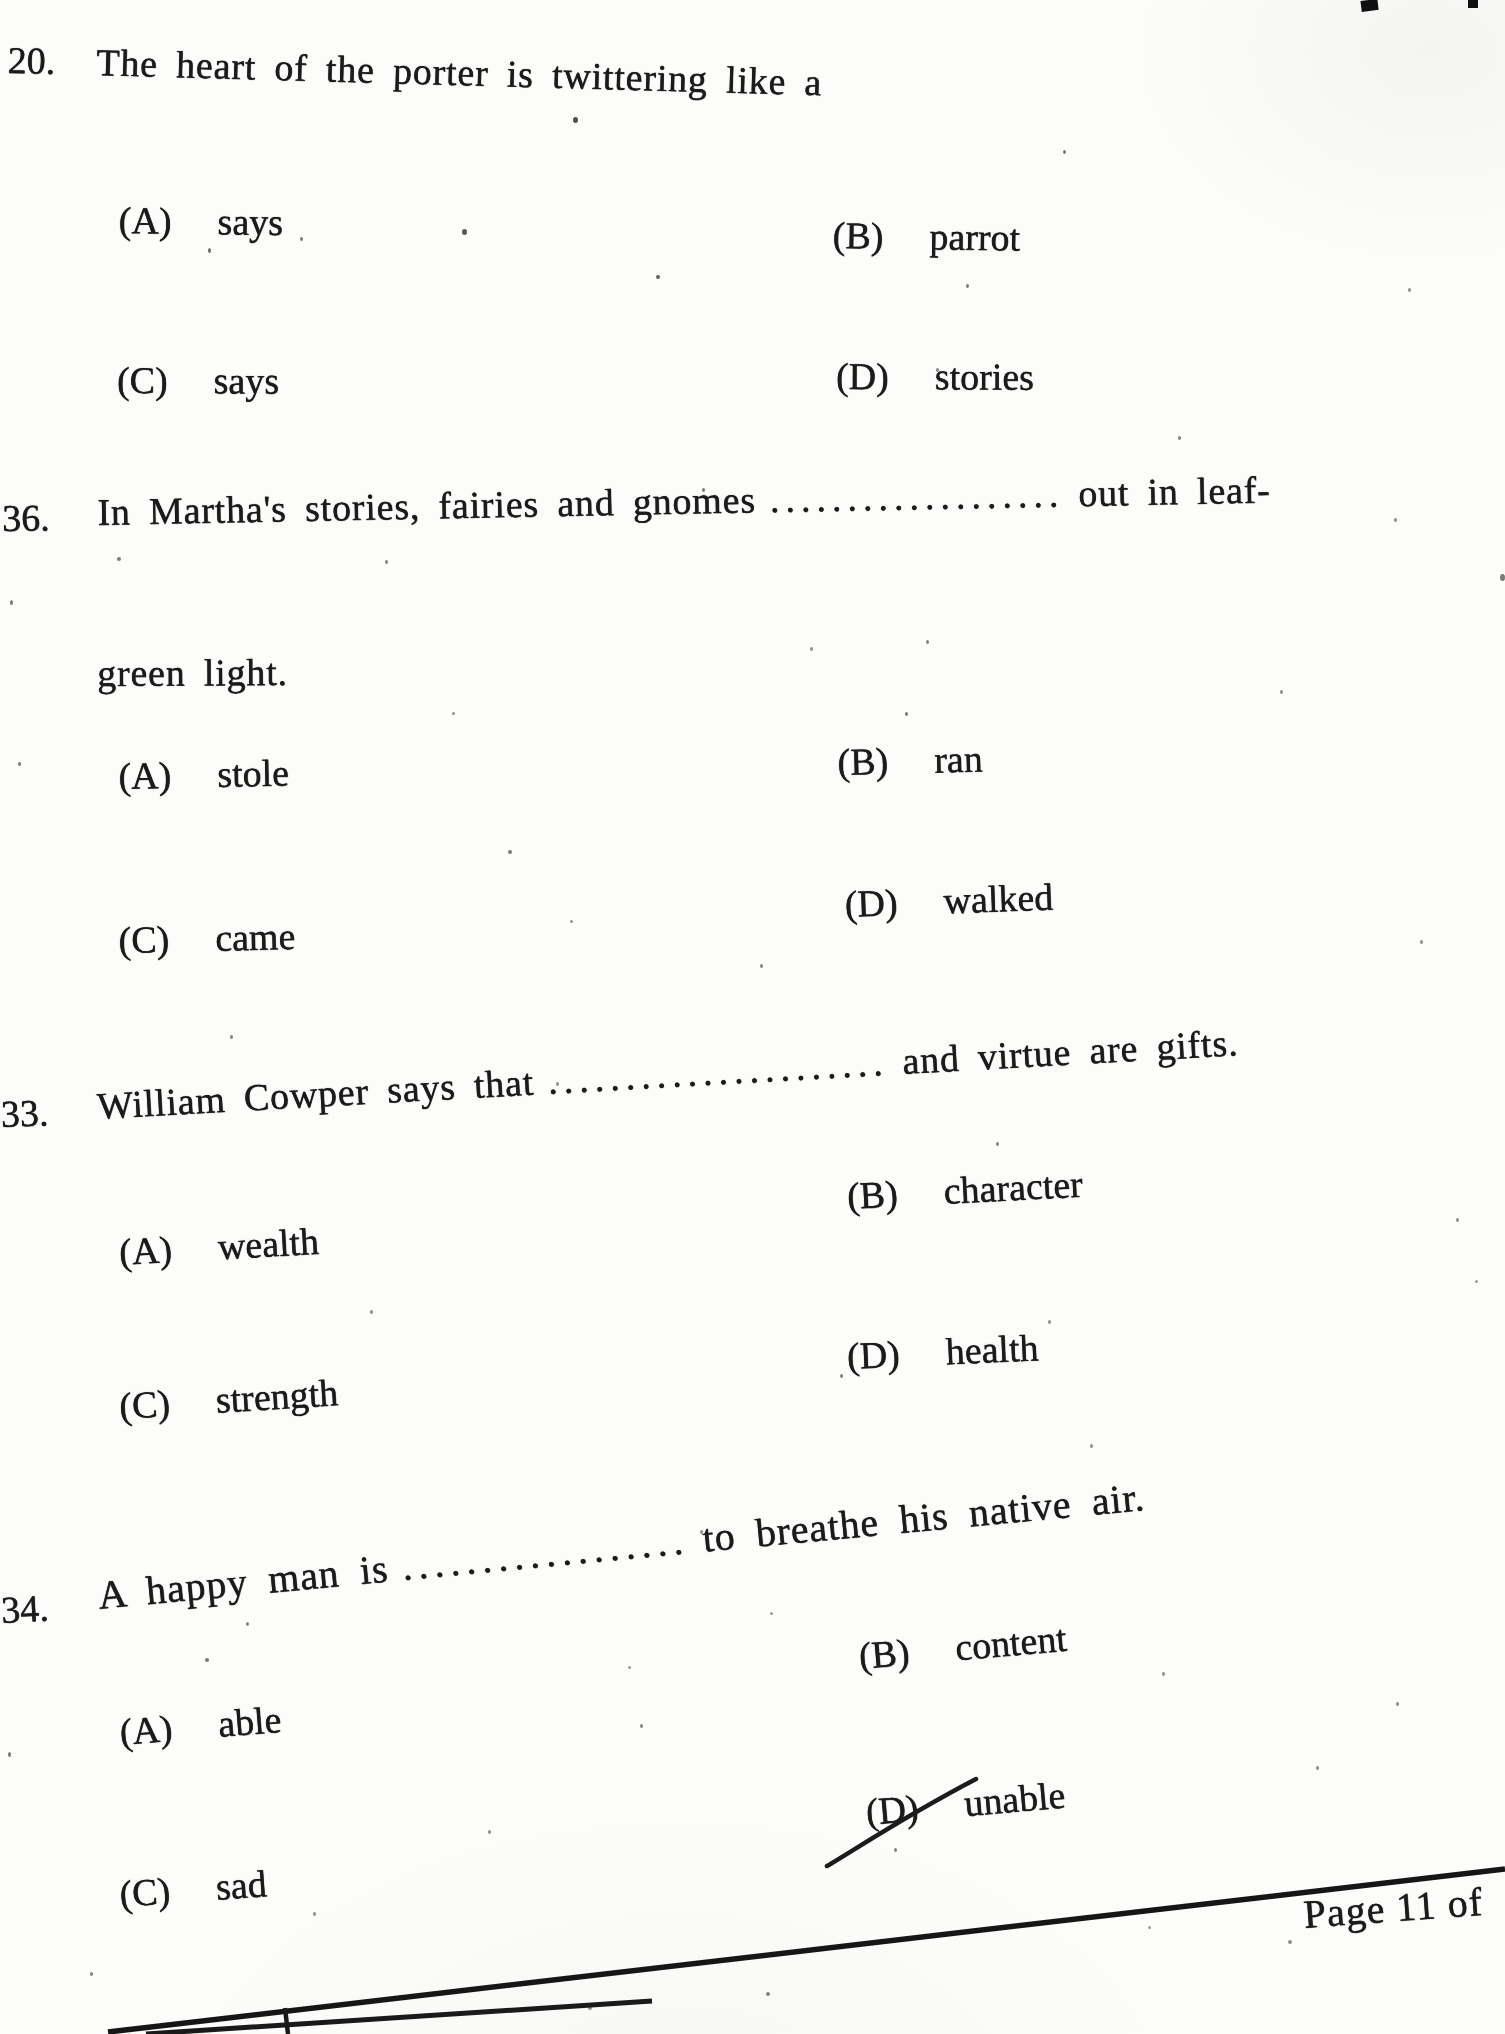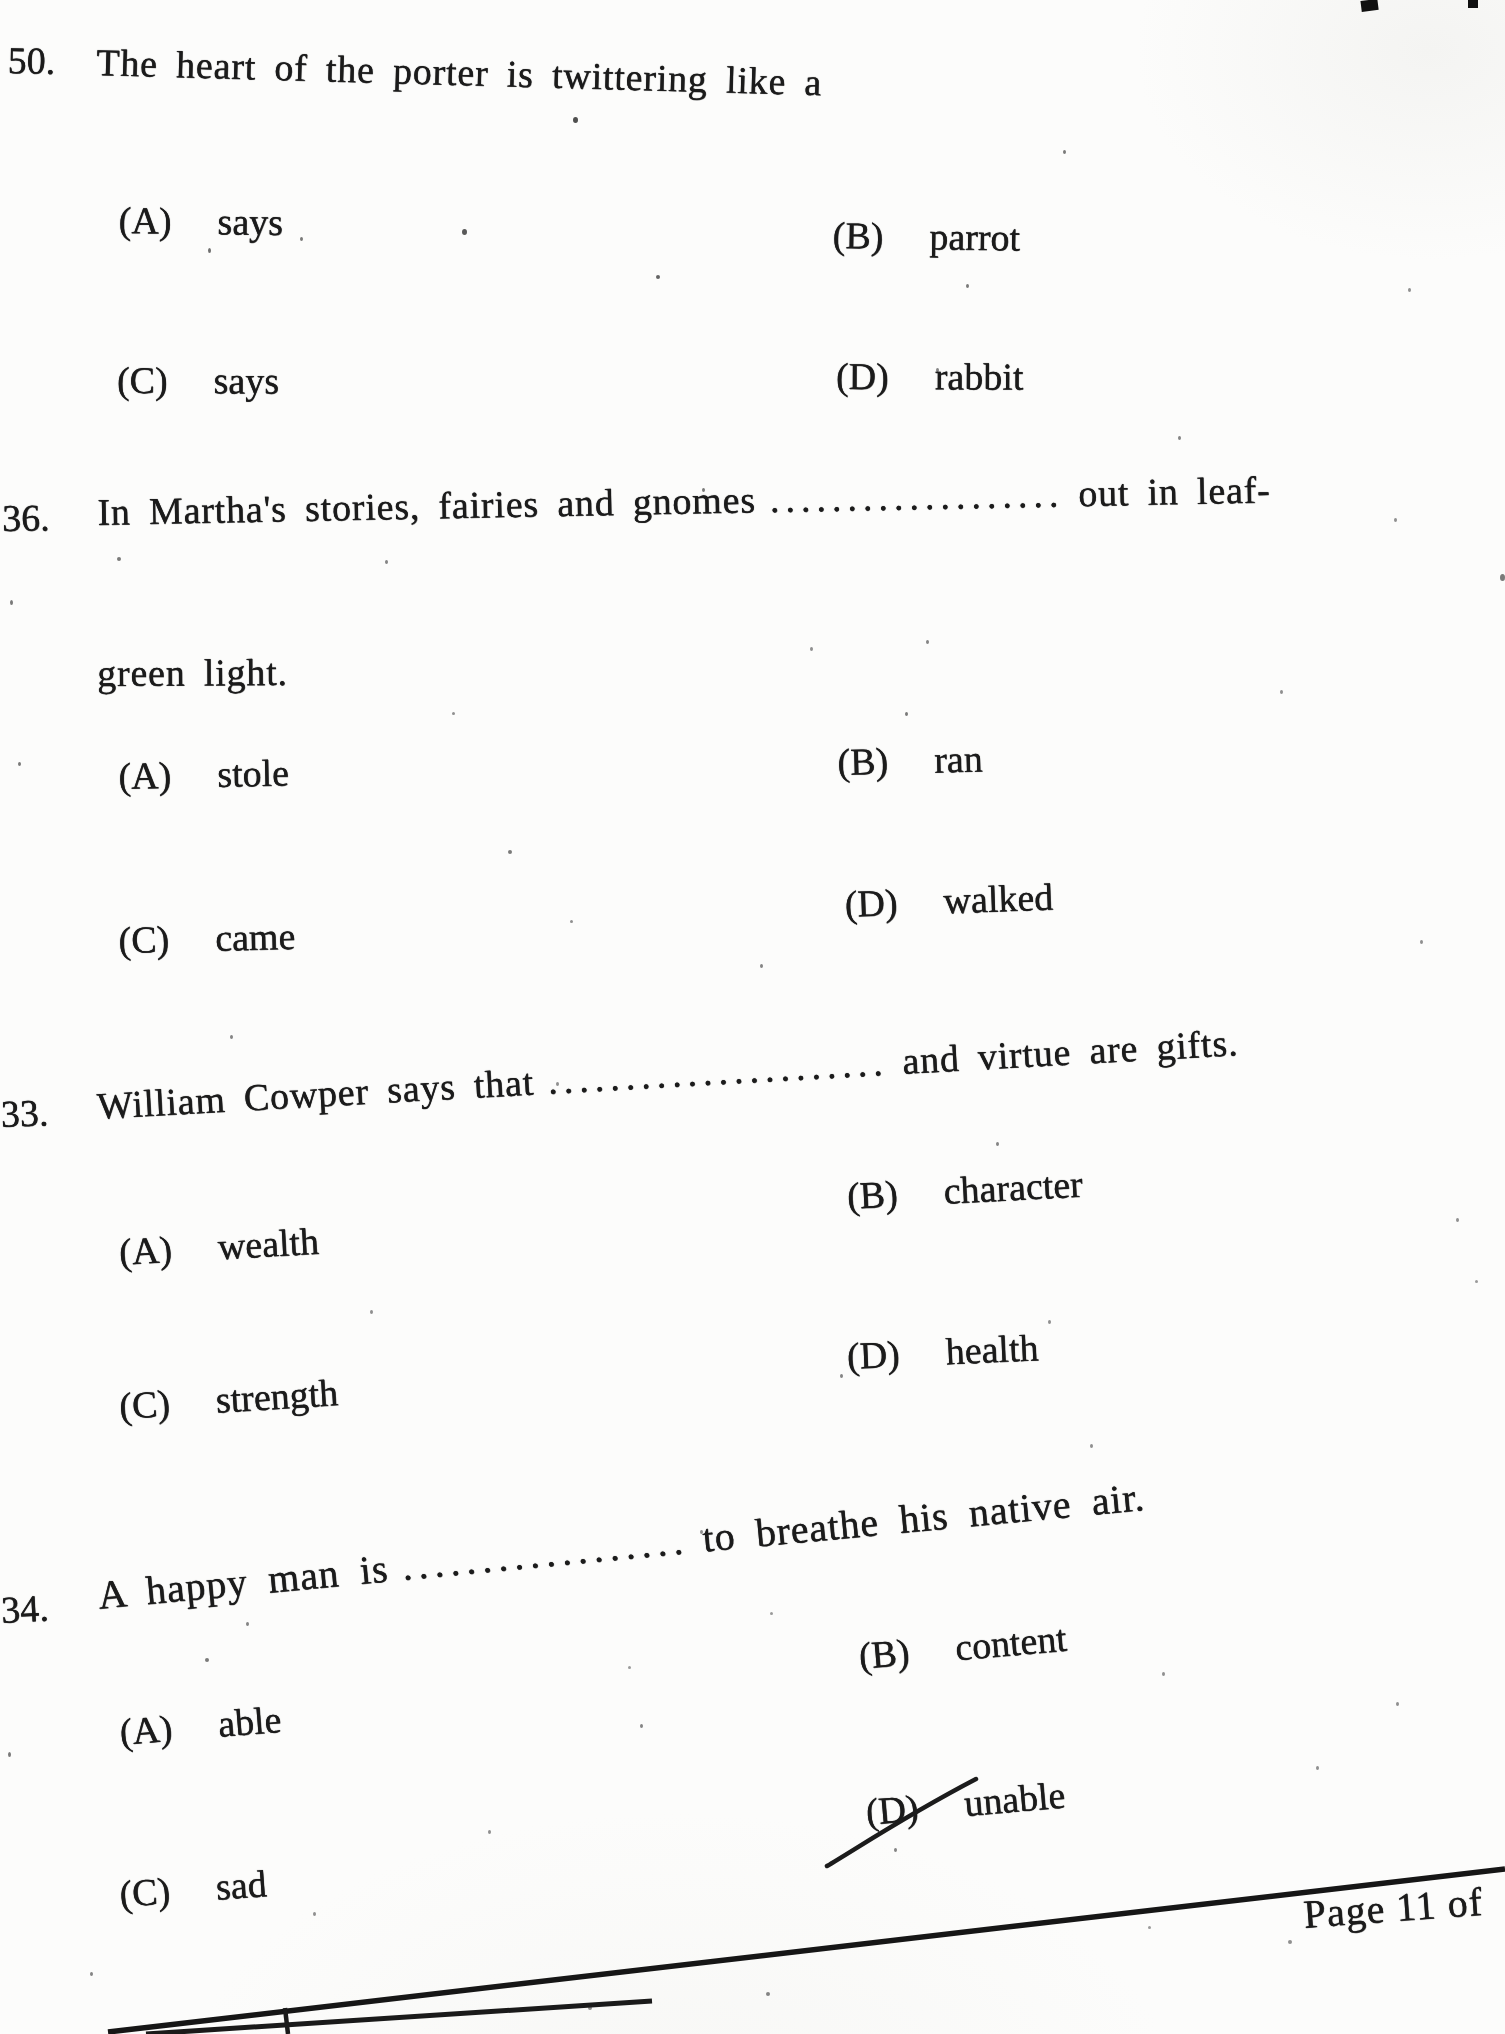--- a/index.html
+++ b/index.html
@@ -27,34 +27,34 @@
   .lbl{display:inline-block;margin-right:46px;}
   .opt{font-size:38px;}
   .speck{position:absolute;background:#232323;border-radius:50%;}
   svg.overlay{position:absolute;left:0;top:0;pointer-events:none;}
 </style>
 </head>
 <body>
 
 <div class="page">
 
-  <div class="abs txt" style="left:8px;top:40px;transform:rotate(1.0deg);">50.</div>
+  <div class="abs txt" style="left:8px;top:40px;transform:rotate(1.0deg);">20.</div>
   <div class="abs txt q-line" style="left:97px;top:42px;transform:rotate(1.6deg);">The heart of the porter is twittering like a</div>
 
   <div class="abs txt opt" style="left:119px;top:200px;transform:rotate(0.7deg);">
     <span class="lbl">(A)</span><span>says</span>
   </div>
   <div class="abs txt opt" style="left:833px;top:215px;transform:rotate(0.8deg);">
     <span class="lbl">(B)</span><span>parrot</span>
   </div>
   <div class="abs txt opt" style="left:117px;top:360px;transform:rotate(0.2deg);">
     <span class="lbl">(C)</span><span>says</span>
   </div>
   <div class="abs txt opt" style="left:836px;top:356px;transform:rotate(0.2deg);">
-    <span class="lbl">(D)</span><span>rabbit</span>
+    <span class="lbl">(D)</span><span>stories</span>
   </div>
 
   <div class="abs txt" style="left:2px;top:498px;transform:rotate(-0.6deg);">36.</div>
   <div class="abs txt q-line" style="left:97px;top:492px;transform:rotate(-1.1deg);">
     <span>In Martha's stories, fairies and gnomes</span><span class="dots">...................</span><span>out in leaf-</span>
   </div>
   <div class="abs txt q-line" style="left:97px;top:653px;transform:rotate(-0.3deg);">green light.</div>
 
   <div class="abs txt opt" style="left:118px;top:756px;transform:rotate(-1.2deg);">
     <span class="lbl">(A)</span><span>stole</span>

